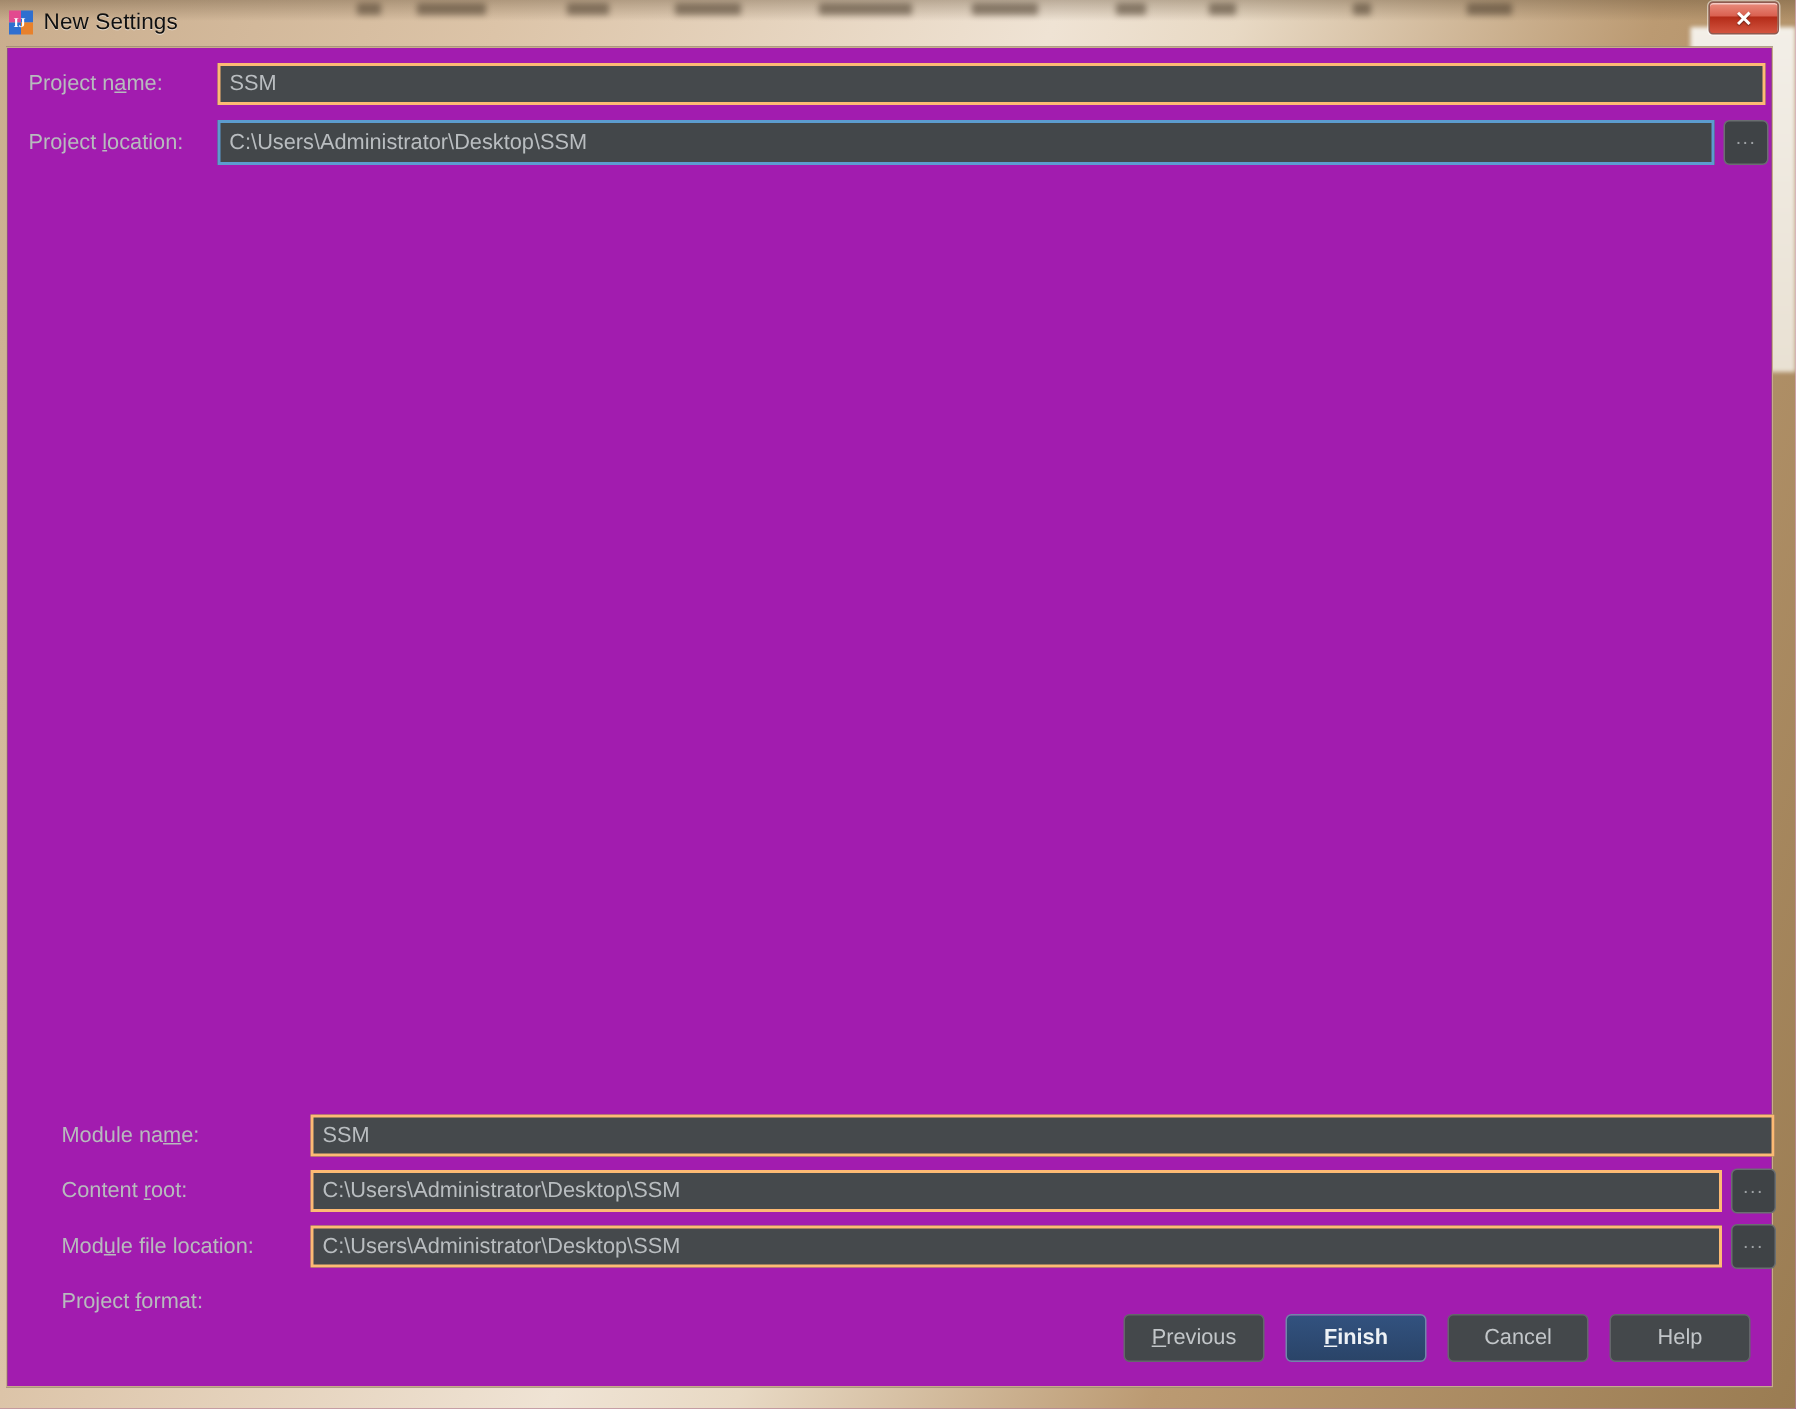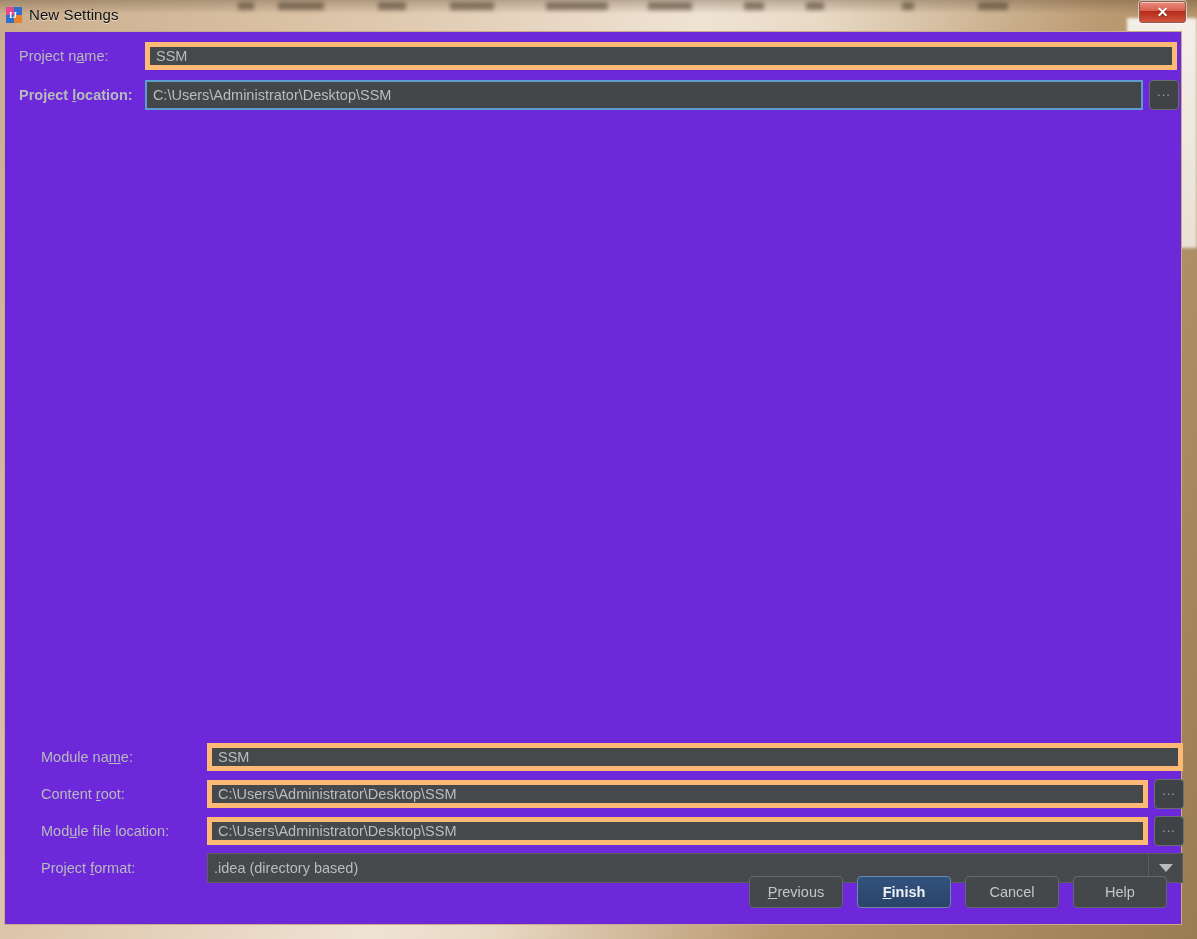--- a/index.html
+++ b/index.html
@@ -84,43 +84,43 @@
     position: absolute;
     left: 4px; top: 31px;
     width: 1178px; height: 894px;
     background: #3c4043;
     border: 1px solid #c9ab8a;
     padding: 0;
   }
   #dialog-inner {
     position: relative;
     width: 100%; height: 100%;
-    background: #6d28d9;
+    background: #a21caf;
   }
 
   
   .top-row {
     position: absolute;
     display: flex; align-items: center;
   }
   #row-project-name { left: 14px; top: 10px; width: 1160px; }
   #row-project-location { left: 14px; top: 48px; width: 1160px; }
 
   .lbl {
     color: #b7bbbd; font-size: 14.5px;
     white-space: nowrap;
   }
   .lbl u { text-decoration: underline; }
 
   #label-project-name { width: 126px; }
-  #label-project-location { width: 126px; font-weight: bold; }
+  #label-project-location { width: 126px; }
 
   .textfield {
     background: #45494c;
-    border: 5px solid #fdba74;
+    border: 2px solid #fdba74;
     color: #b9bdc0;
     font-size: 14.5px;
     height: 28px;
     line-height: 26px;
     padding: 0 6px;
     outline: none;
     font-family: "Liberation Sans", sans-serif;
     overflow: hidden; white-space: nowrap;
     display: block;
   }
@@ -299,26 +299,20 @@
       <div class="ms-row" id="row-module-file-loc">
         <div class="ms-label" id="label-module-file-loc"><span>Mod</span><u>u</u><span>le file location:</span></div>
         <input class="textfield" id="field-module-file-loc" readonly="" value="C:\Users\Administrator\Desktop\SSM" style="">
         <div class="browse-button">
             <span>...</span>
           </div>
       </div>
 
       <div class="ms-row" id="row-project-format">
         <div class="ms-label" id="label-project-format"><span>Project </span><u>f</u><span>ormat:</span></div>
-        <div id="combo-project-format">
-          <div class="val">.idea (directory based)</div>
-          <div id="combo-arrow-box">
-            <div id="combo-arrow"></div>
-          </div>
-        </div>
       </div>
 
       <div id="button-bar">
         <div class="dlg-button">
             <span></span>
             <u>P</u>
             <span>revious</span>
           </div>
         <div class="dlg-button primary">
             <span></span>

